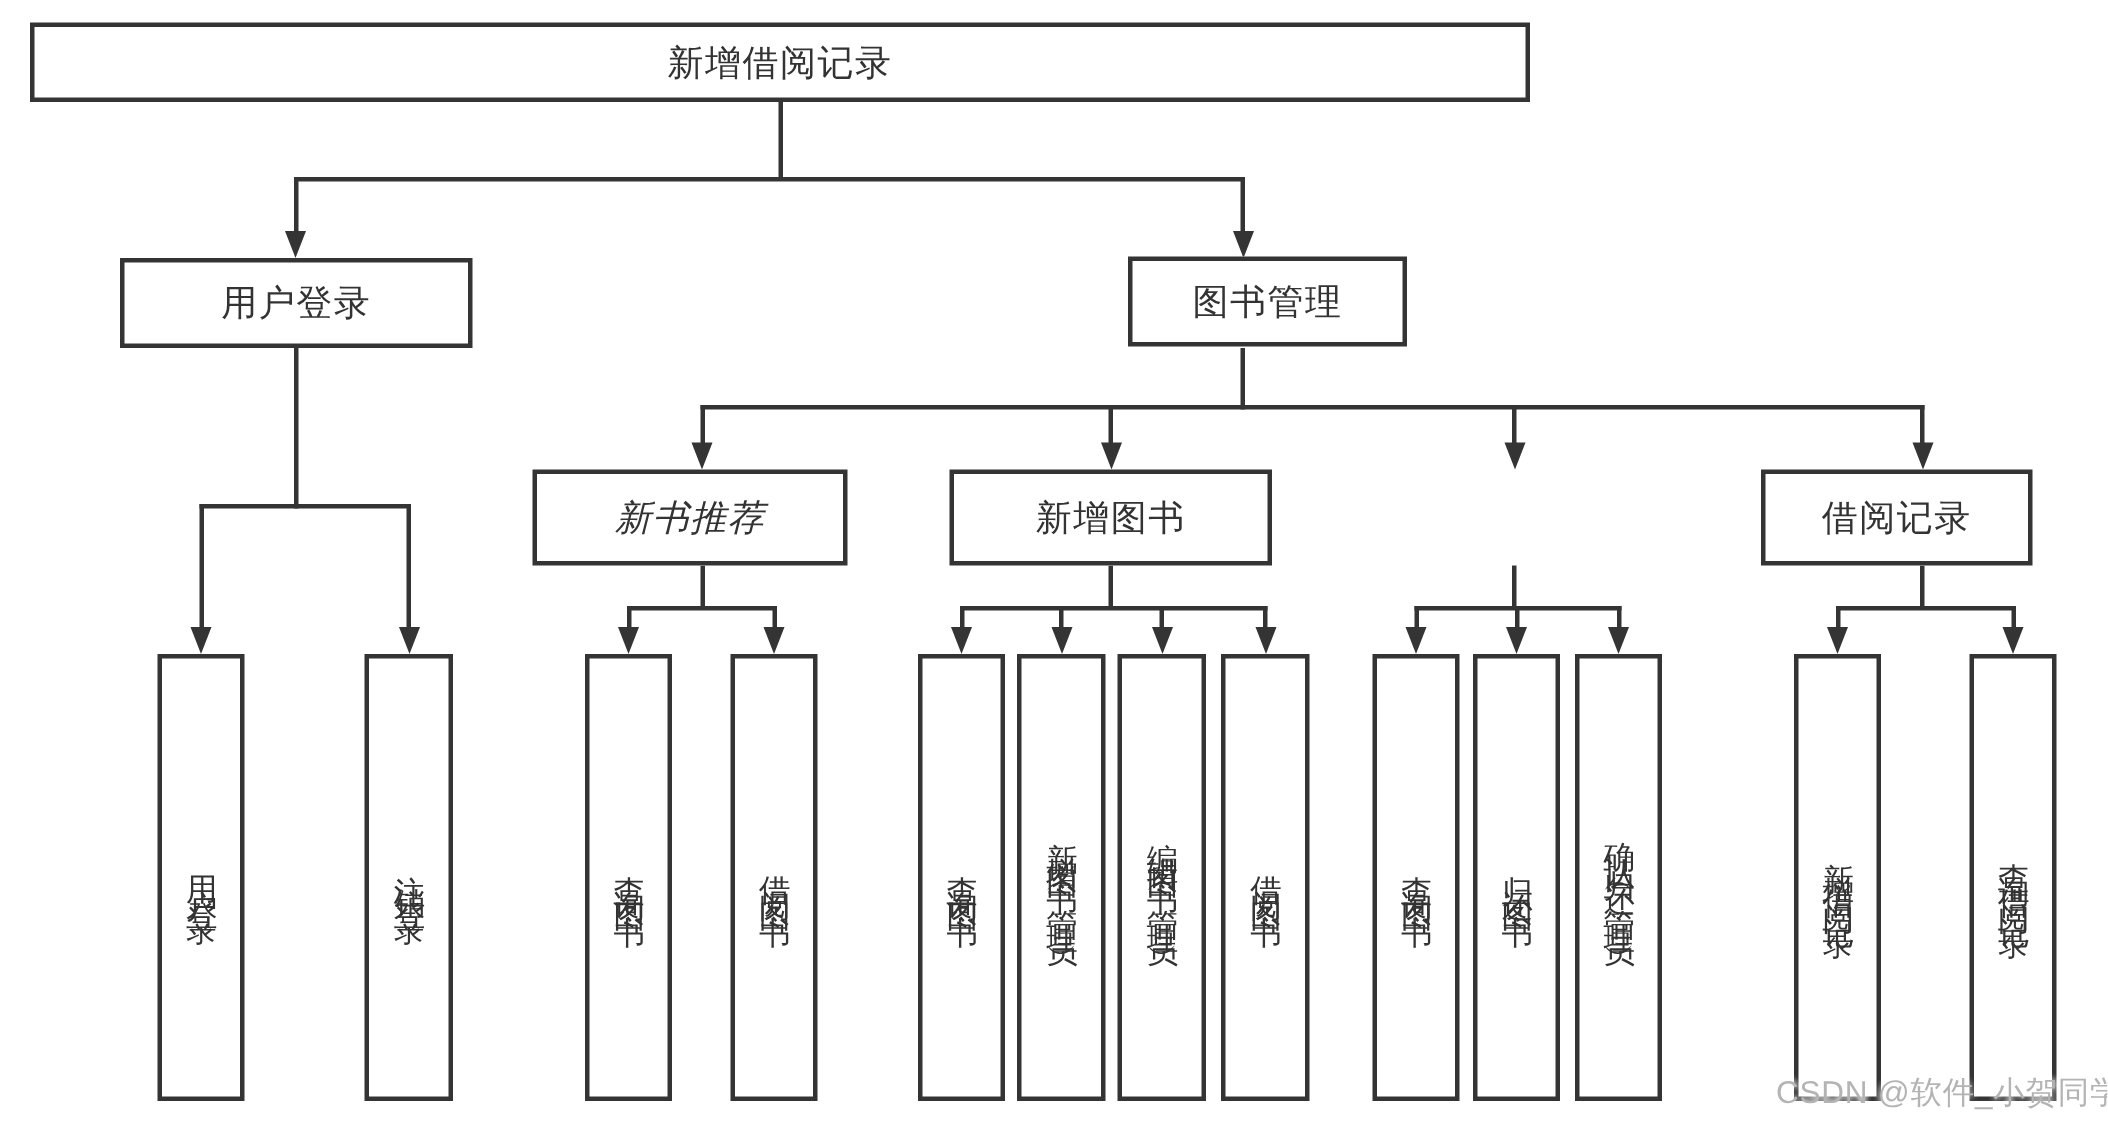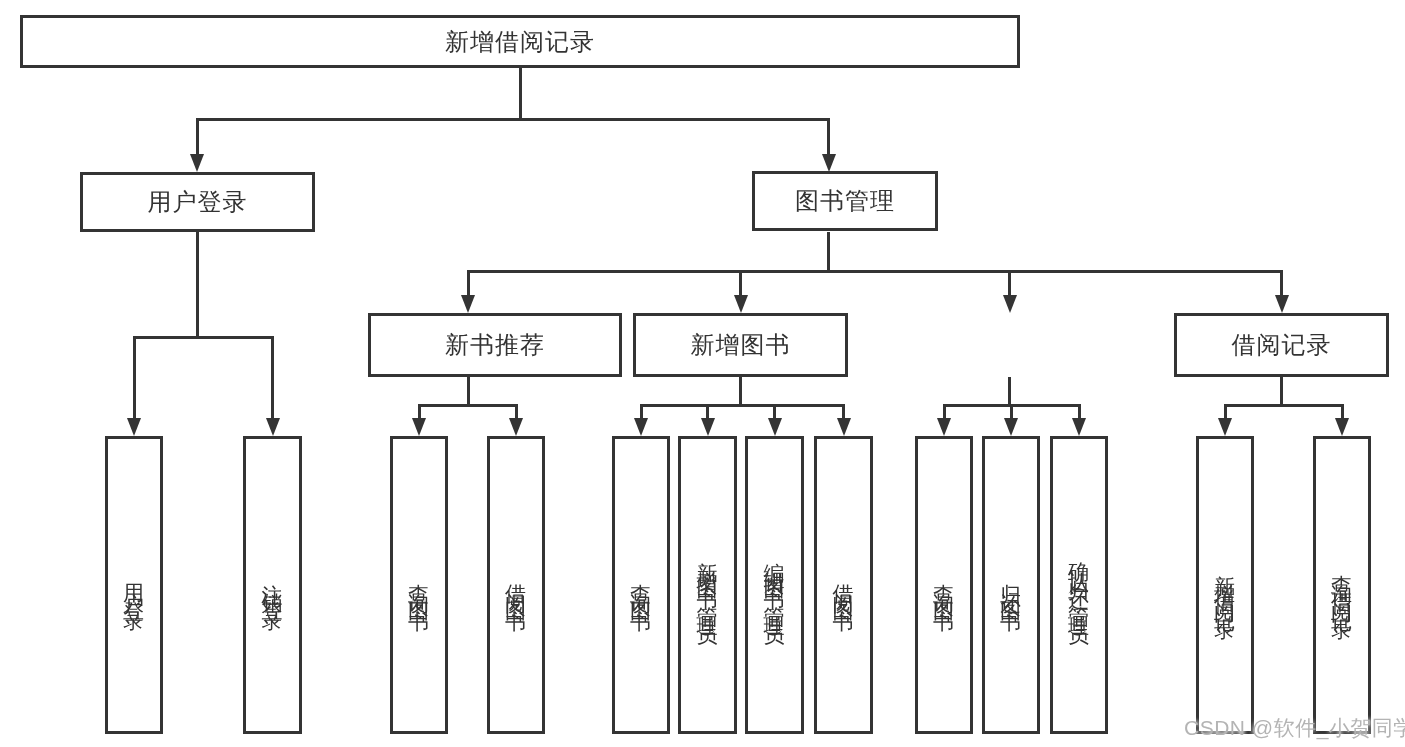--- a/index.html
+++ b/index.html
@@ -27,24 +27,24 @@
   }
   .watermark{
     position:absolute;left:1184px;top:714px;z-index:5;
     color:var(--watermark,#b4b4b4);font-size:21px;letter-spacing:.5px;
     text-shadow:0 0 4px #fff,0 0 5px #fff;white-space:nowrap;
   }
   
   .n-root   {left:20px;  top:15px;  width:1000px;height:53px;}
   .n-login  {left:80px;  top:172px; width:235px; height:60px;}
   .n-mgmt   {left:711px; top:171px; width:186px; height:60px;margin-left:41px;}
-  .n-newbook{left:368px; top:313px; width:254px; height:64px;}
+  .n-newbook{left:355px; top:313px; width:210px; height:64px;font-style:italic;}
   .n-borrow {left:633px; top:313px; width:215px; height:64px;}
   .n-current{left:902px; top:313px; width:215px; height:64px;}
-  .n-records{left:1174px;top:313px; width:215px; height:64px;font-family:Liberation Mono, monospace;}
+  .n-records{left:1174px;top:313px; width:181px; height:64px;font-family:Liberation Mono, monospace;}
   .l1 {left:105px; top:436px;width:58px;height:298px;}
   .l2 {left:243px; top:436px;width:59px;height:298px;}
   .l3 {left:390px; top:436px;width:58px;height:298px;}
   .l4 {left:487px; top:436px;width:58px;height:298px;}
   .l5 {left:612px; top:436px;width:58px;height:298px;}
   .l6 {left:678px; top:436px;width:59px;height:298px;}
   .l7 {left:745px; top:436px;width:59px;height:298px;}
   .l8 {left:814px; top:436px;width:59px;height:298px;}
   .l9 {left:915px; top:436px;width:58px;height:298px;}
   .l10{left:982px; top:436px;width:58px;height:298px;}

